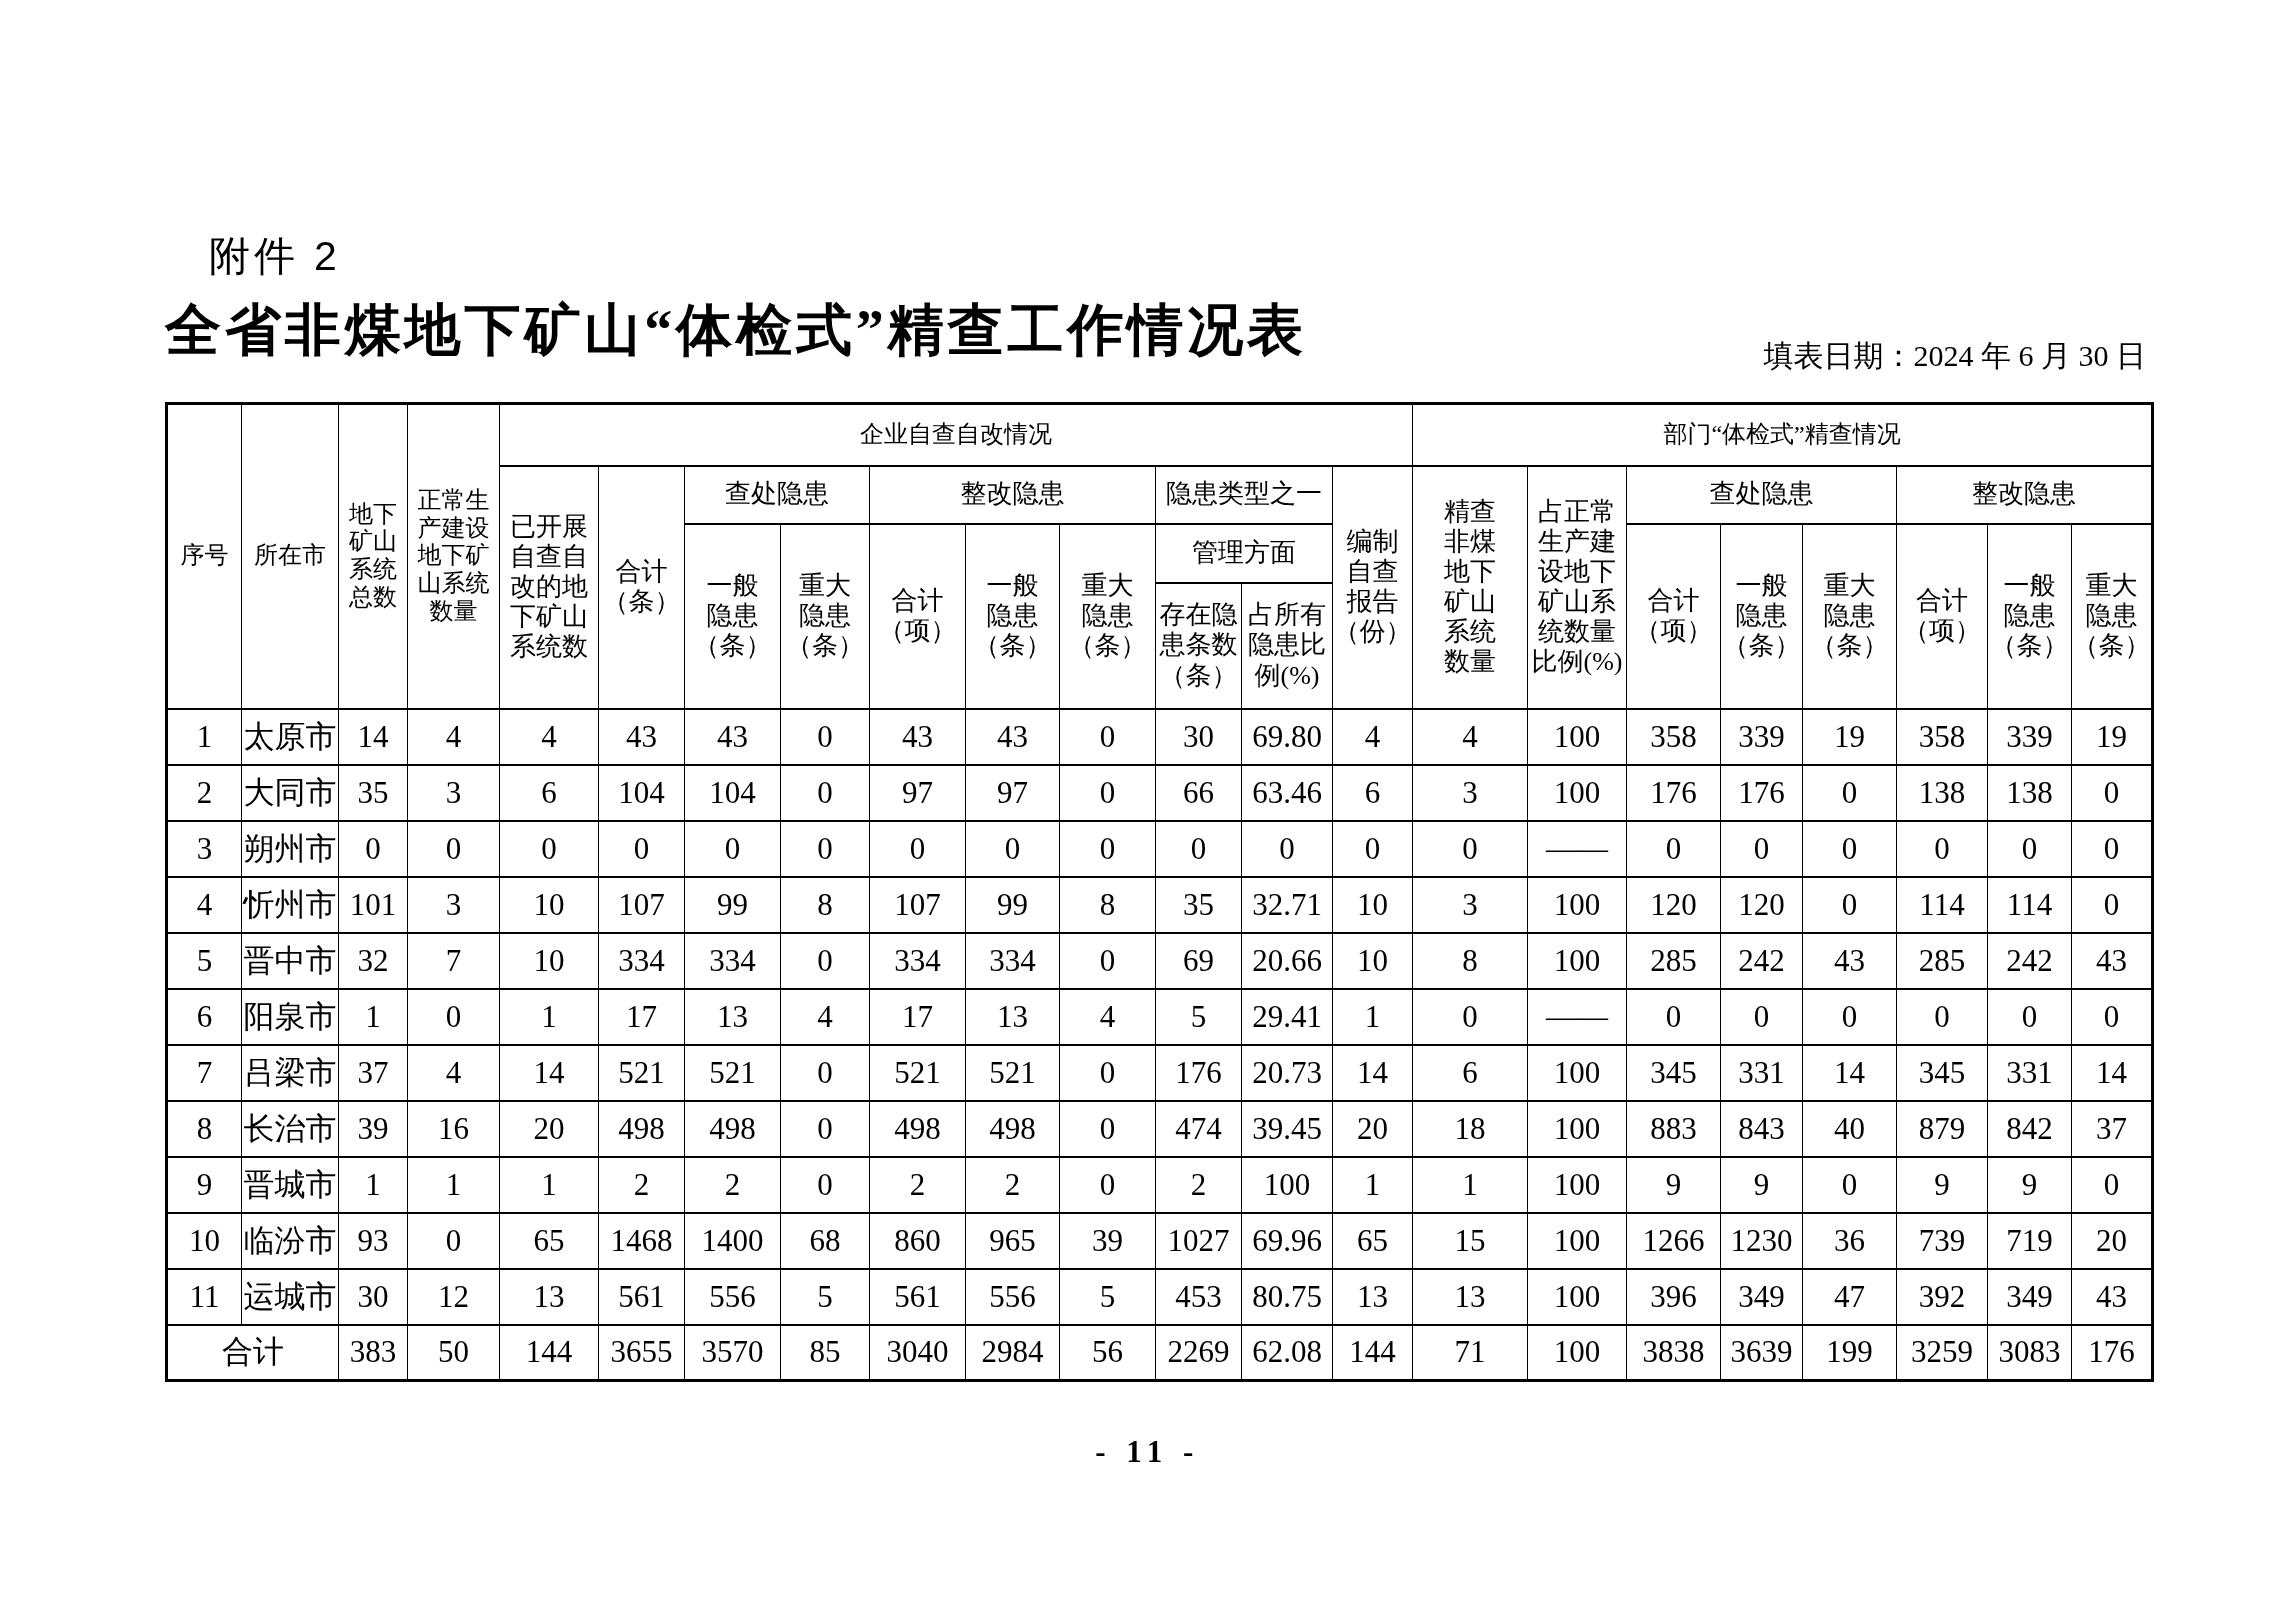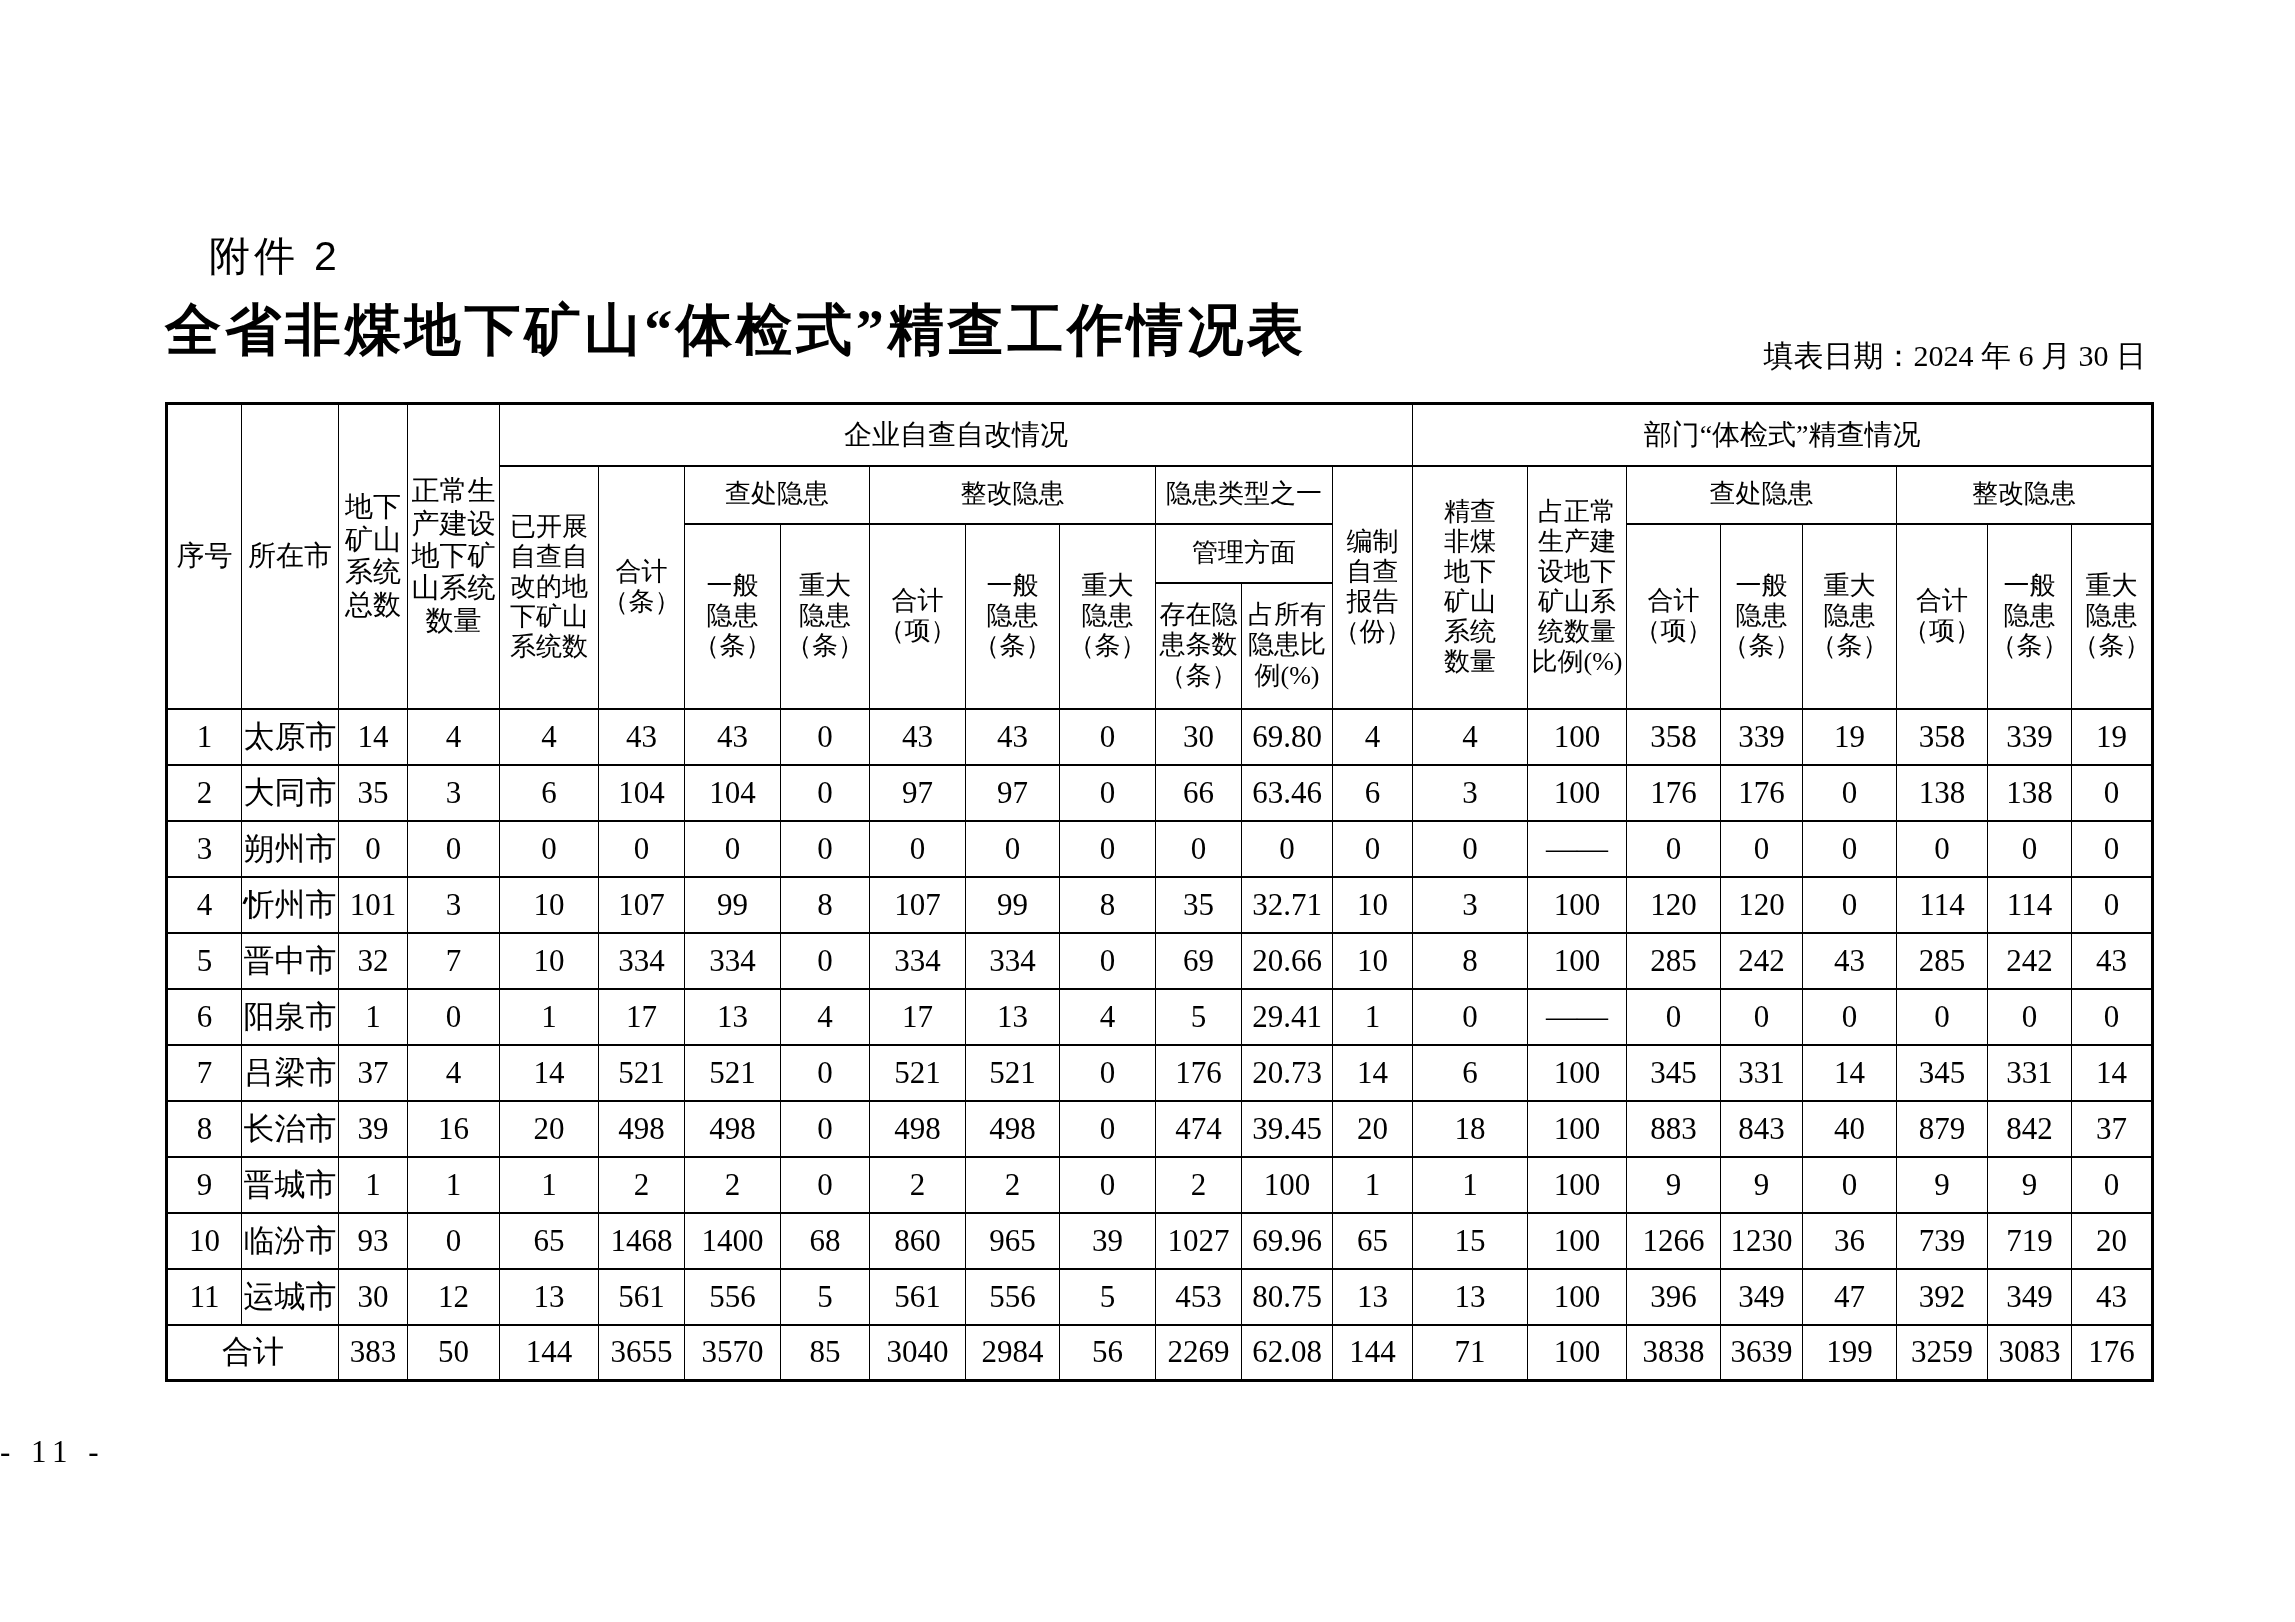--- a/index.html
+++ b/index.html
@@ -33,28 +33,28 @@
   .report-table th, .report-table td {
     border: 1.3px solid #000;
     border-top-width: 2px; border-bottom-width: 2px;
     padding: 0; text-align: center; vertical-align: middle;
     overflow: hidden;
   }
   .report-table thead th {
     font-weight: normal; font-size: 26px; line-height: 1.16;
     white-space: pre-line;
   }
-  .report-table tr.h1 th { font-size: 28px; height: 62px; }
+  .report-table tr.h1 th { font-size: 24px; height: 62px; }
   .report-table tr.h2 { height: 58px; }
   .report-table tr.h3 { height: 59px; }
   .report-table tr.h4 { height: 126px; }
   .report-table tbody td { font-size: 31px; height: 56px; }
   .page-footer {
     position: absolute; left: 0; width: 2295px; top: 1434px;
-    font-size: 31px; letter-spacing: 6.5px;
+    text-align: center; font-size: 31px; letter-spacing: 6.5px; font-weight: bold;
   }
 </style>
 </head>
 <body>
 
 <div class="attachment-label">附件 2</div>
 
 <div class="doc-title">全省非煤地下矿山“体检式”精查工作情况表</div>
 
 <div class="date-line">填表日期：2024 年 6 月 30 日</div>

